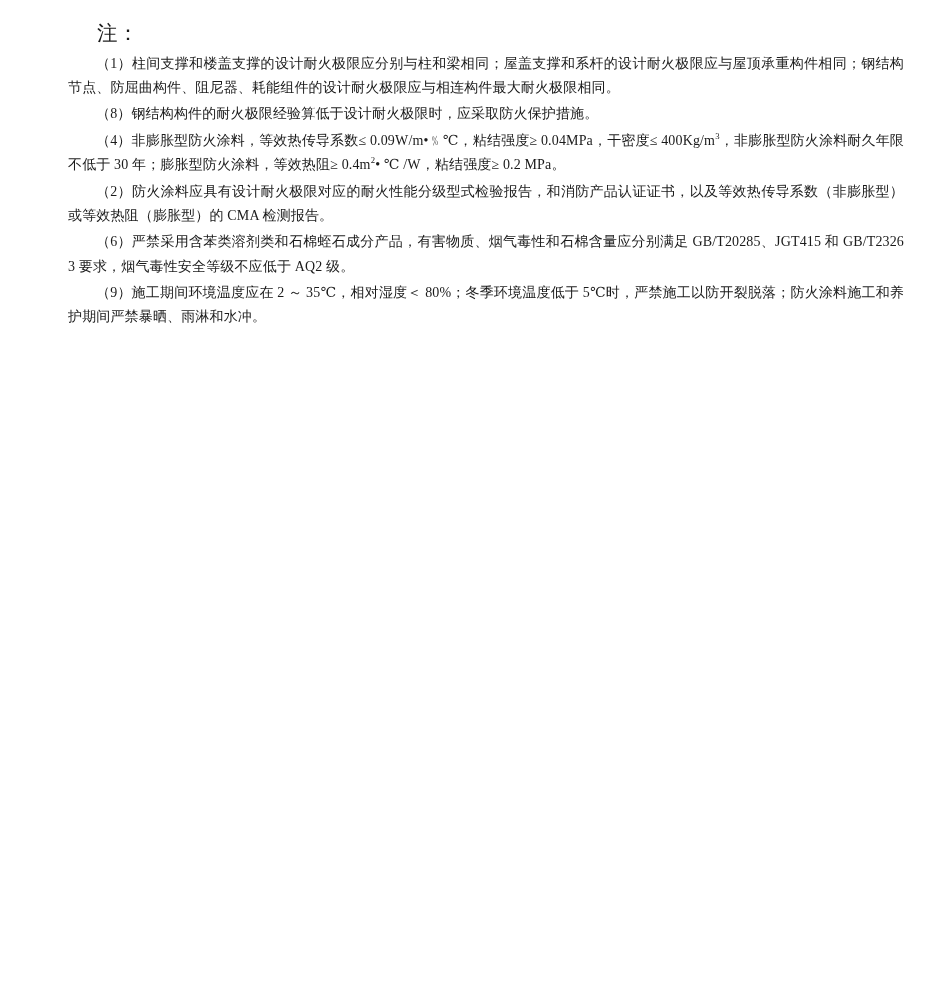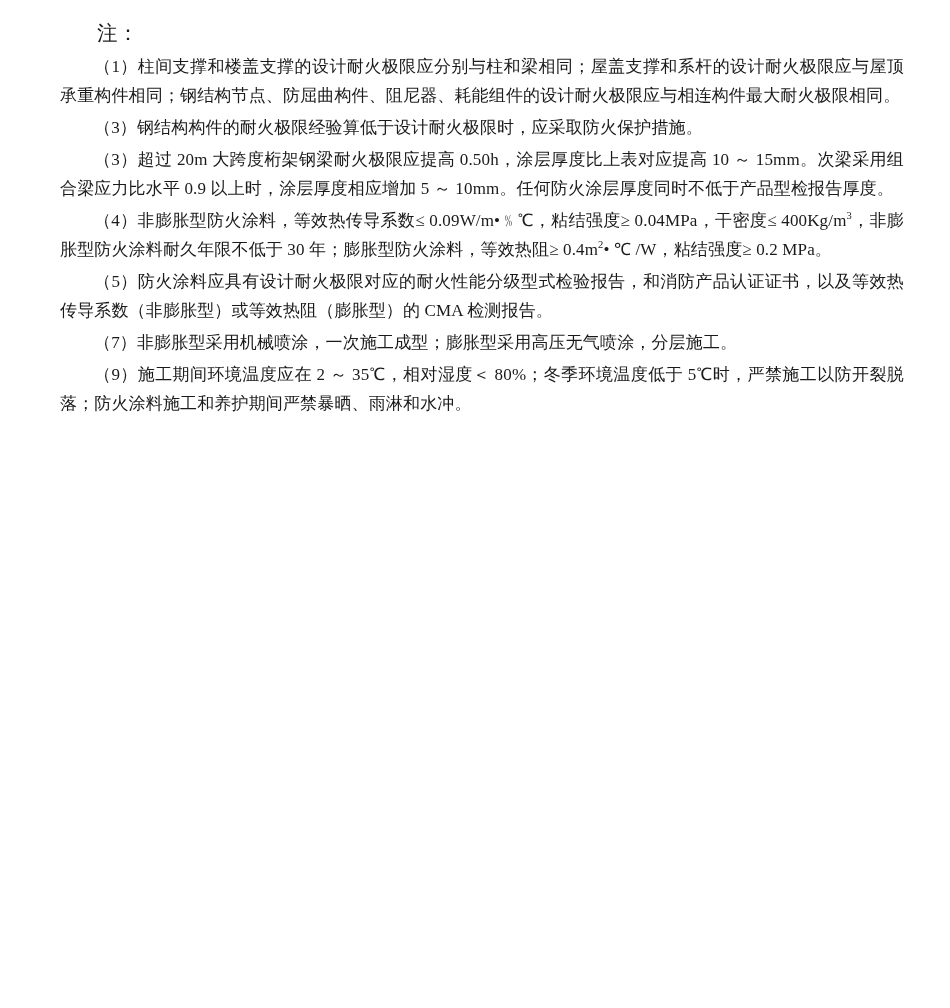--- a/index.html
+++ b/index.html
@@ -22,52 +22,50 @@
     overflow: hidden;
   }
   .note-label {
     font-size: 20.5px;
     line-height: 1.55;
     margin: 0 0 2px 0;
     text-indent: 2em;
     letter-spacing: 0.2px;
   }
   .para {
-    font-size: 17px;
+    font-size: 14px;
     line-height: 1.74;
-    margin: 0 0 2px 4px;
+    margin: 0 0 2px 12px;
     text-indent: 2em;
     text-align: justify;
     text-justify: inter-ideograph;
     letter-spacing: 0.15px;
     word-break: break-all;
-    font-family: Liberation Serif, serif;
   }
   .para sup {
     font-size: 0.62em;
     vertical-align: super;
     line-height: 0;
   }
 </style>
 </head>
 <body>
 
 <div class="page">
 
   <p class="note-label">注：</p>
 
   <p class="para">（1）柱间支撑和楼盖支撑的设计耐火极限应分别与柱和梁相同；屋盖支撑和系杆的设计耐火极限应与屋顶承重构件相同；钢结构节点、防屈曲构件、阻尼器、耗能组件的设计耐火极限应与相连构件最大耐火极限相同。</p>
 
-  <p class="para">（3）钢结构构件的耐火极限经验算低于设计耐火极限时，应采取防火保护措施。</p>
+  <p class="para">（8）钢结构构件的耐火极限经验算低于设计耐火极限时，应采取防火保护措施。</p>
 
-  <p class="para">（3）超过 20m 大跨度桁架钢梁耐火极限应提高 0.50h，涂层厚度比上表对应提高 10 ～ 15mm。次梁采用组合梁应力比水平 0.9 以上时，涂层厚度相应增加 5 ～ 10mm。任何防火涂层厚度同时不低于产品型检报告厚度。</p>
 
   <p class="para"><span>（4）非膨胀型防火涂料，等效热传导系数≤ 0.09W/m•﹪℃，粘结强度≥ 0.04MPa，干密度≤ 400Kg/m</span><sup>3</sup><span>，非膨胀型防火涂料耐久年限不低于 30 年；膨胀型防火涂料，等效热阻≥ 0.4m</span><sup>2</sup><span>• ℃ /W，粘结强度≥ 0.2 MPa。</span></p>
 
-  <p class="para">（5）防火涂料应具有设计耐火极限对应的耐火性能分级型式检验报告，和消防产品认证证书，以及等效热传导系数（非膨胀型）或等效热阻（膨胀型）的 CMA 检测报告。</p>
+  <p class="para">（2）防火涂料应具有设计耐火极限对应的耐火性能分级型式检验报告，和消防产品认证证书，以及等效热传导系数（非膨胀型）或等效热阻（膨胀型）的 CMA 检测报告。</p>
 
+  <p class="para">（6）严禁采用含苯类溶剂类和石棉蛭石成分产品，有害物质、烟气毒性和石棉含量应分别满足 GB/T20285、JGT415 和 GB/T23263 要求，烟气毒性安全等级不应低于 AQ2 级。</p>
 
-  <p class="para">（7）非膨胀型采用机械喷涂，一次施工成型；膨胀型采用高压无气喷涂，分层施工。</p>
 
 
   <p class="para">（9）施工期间环境温度应在 2 ～ 35℃，相对湿度＜ 80%；冬季环境温度低于 5℃时，严禁施工以防开裂脱落；防火涂料施工和养护期间严禁暴晒、雨淋和水冲。</p>
 
 </div>
 
 </body></html>

